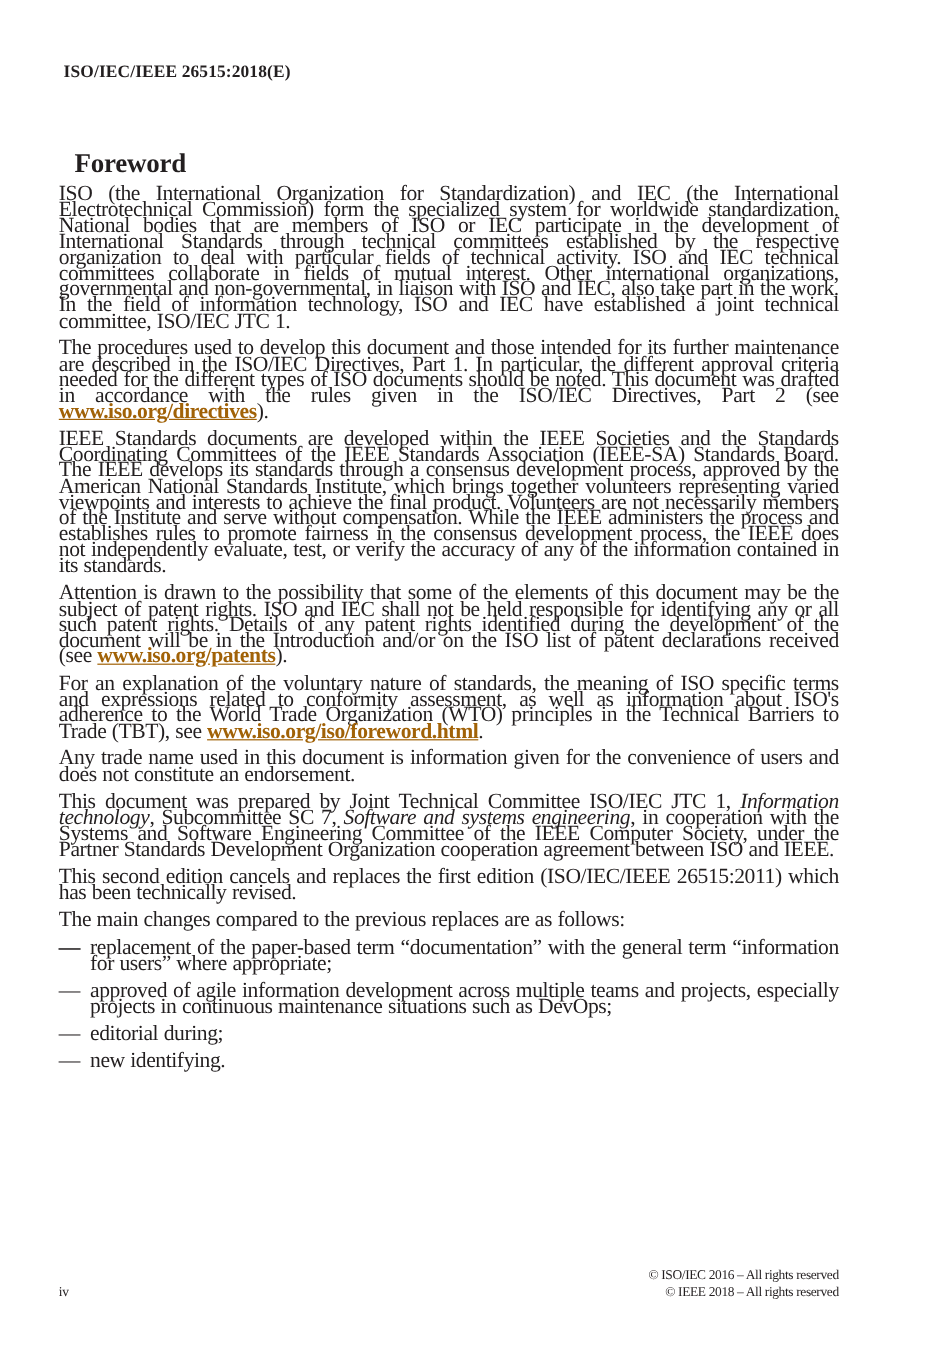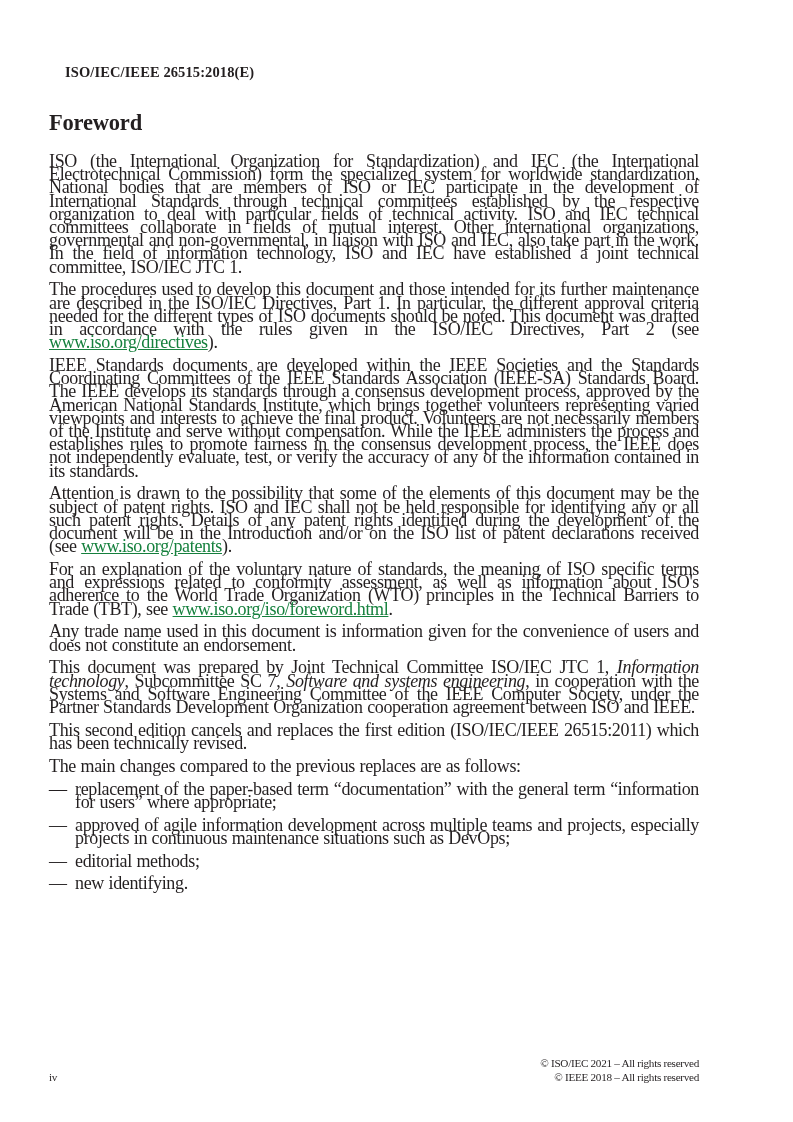--- a/index.html
+++ b/index.html
@@ -16,49 +16,50 @@
       font-family: "Liberation Serif", "DejaVu Serif", serif;
     }
     .doc-id {
       position: absolute;
       left: 49px;
       top: 48px;
       font-family: "Liberation Serif", "DejaVu Serif", serif;
       font-weight: bold;
       font-size: 14.5px;
       letter-spacing: 0.1px;
-      margin: 16px;
+      margin: 4px;
     }
     .title {
       position: absolute;
       left: 49px;
       top: 110px;
-      margin: 0;
+      margin: 13px;
       font-family: "Liberation Serif", "DejaVu Serif", serif;
       font-weight: bold;
       font-size: 22.5px;
       letter-spacing: -0.2px;
     }
     .body {
       position: absolute;
       left: 49px;
       top: 155px;
       width: 650px;
       font-size: 18px;
       line-height: 13.2px;
       letter-spacing: -0.35px;
       word-spacing: 0.4px;
     }
     .body p {
       margin: 0 0 9.6px 0;
       text-align: justify;
     }
     a.link {
-      color: #15803d;
+      color: #a16207;
       text-decoration: underline;
+      font-weight: bold;
     }
     ul.changes {
       list-style: none;
       padding: 0;
       margin: 0;
     }
     ul.changes li {
       position: relative;
       padding-left: 26px;
       margin: 0 0 9.6px 0;
@@ -120,26 +121,26 @@
     <p><span>This document was prepared by Joint Technical Committee ISO/IEC JTC 1, </span><em>Information technology</em><span>, Subcommittee SC 7, </span><em>Software and systems engineering</em><span>, in cooperation with the Systems and Software Engineering Committee of the IEEE Computer Society, under the Partner Standards Development Organization cooperation agreement between ISO and IEEE.</span></p>
 
     <p>This second edition cancels and replaces the first edition (ISO/IEC/IEEE 26515:2011) which has been technically revised.</p>
 
     <p>The main changes compared to the previous replaces are as follows:</p>
 
     <ul class="changes">
       <li><span class="dash">—</span></li>
       <li><span class="dash">—</span><span>replacement of the paper-based term “documentation” with the general term “information for users” where appropriate;</span></li>
       <li><span class="dash">—</span><span>approved of agile information development across multiple teams and projects, especially projects in continuous maintenance situations such as DevOps;</span></li>
-      <li><span class="dash">—</span><span>editorial methods;</span></li>
+      <li><span class="dash">—</span><span>editorial during;</span></li>
       <li><span class="dash">—</span><span>new identifying.</span></li>
     </ul>
   </div>
 
   <div class="footer">
     <span class="page-num">iv</span>
     <div class="copyright">
-      <div>© ISO/IEC 2021 – All rights reserved</div>
+      <div>© ISO/IEC 2016 – All rights reserved</div>
       <div>© IEEE 2018 – All rights reserved</div>
     </div>
   </div>
 
 </div>
 
 </body></html>

